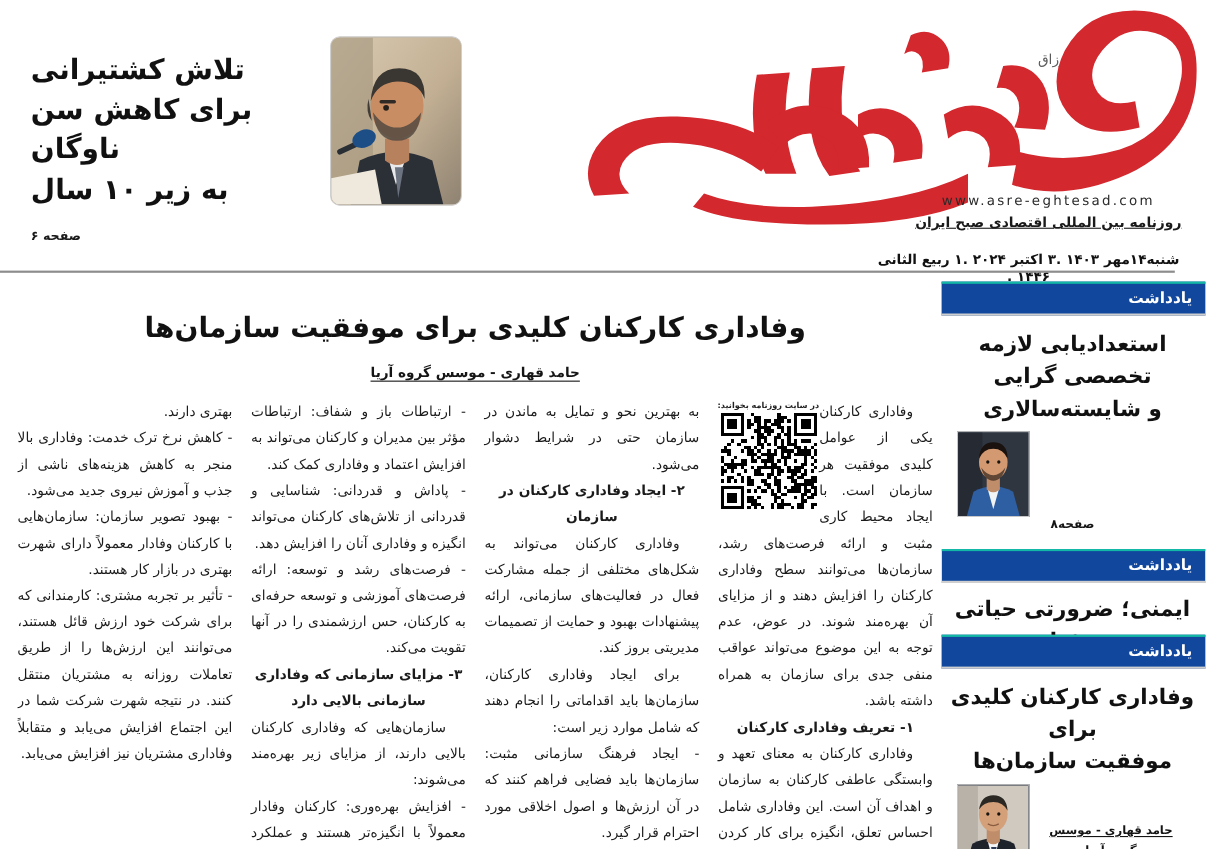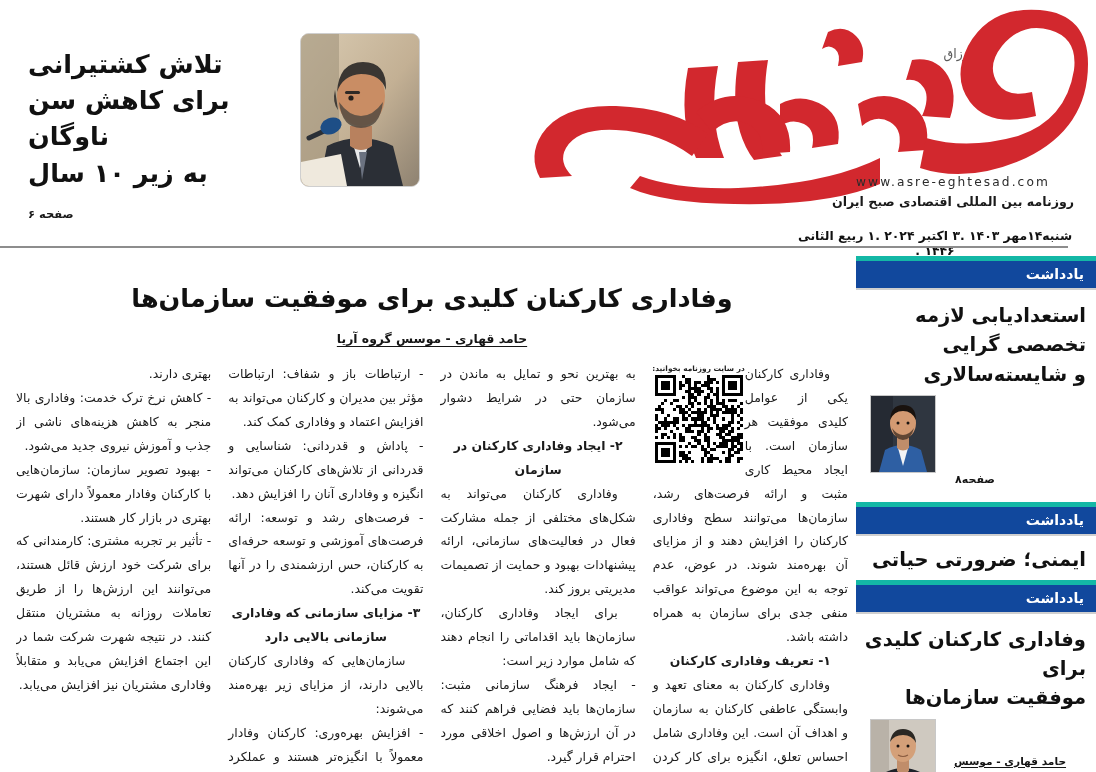--- a/index.html
+++ b/index.html
@@ -105,20 +105,21 @@
   }
   .mast-sub {
     position: absolute;
     right: 5px;
     top: 186px;
     width: 260px;
     text-align: center;
     font-size: 12.6px;
     font-weight: bold;
     color: #1a1a1a;
+    text-decoration: underline;
   }
   .mast-date {
     position: absolute;
     right: 8px;
     top: 220px;
     width: 290px;
     text-align: center;
     font-size: 12.4px;
     font-weight: bold;
     color: #111;
@@ -144,32 +145,33 @@
     padding-left: 0;
   }
   .note-box { margin-bottom: 0; }
   .note-head {
     background: #11489d;
     color: #ffffff;
     font-size: 14px;
     font-weight: bold;
     padding: 5px 12px 6px 10px;
     text-align: right;
-    border-top: 5px solid #14b8a6;
+    border-top: 2px solid #14b8a6;
     border-bottom: 2px solid #cfcfcf;
     line-height: 1.15;
   }
   .note-body {
     padding: 11px 10px 6px 8px;
     position: relative;
   }
   .note-title {
     font-size: 19.5px;
     font-weight: bold;
     line-height: 1.5;
+    text-align: center;
     color: #111;
     white-space: pre-line;
   }
   .note-author-row {
     position: relative;
     min-height: 78px;
     margin-top: 4px;
   }
   .note-photo {
     position: absolute;

